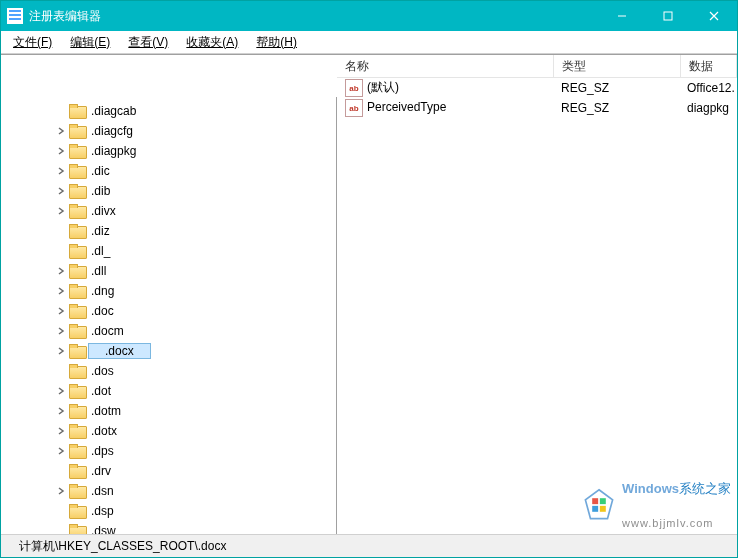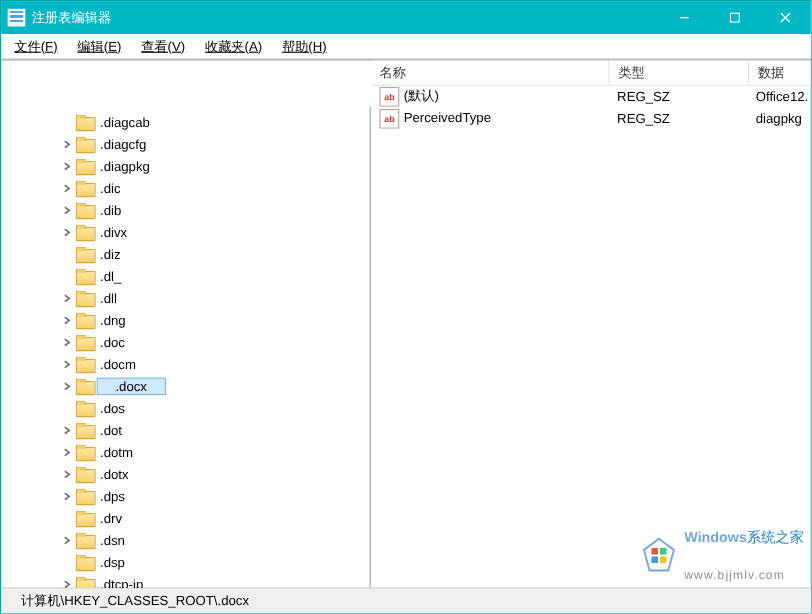--- a/index.html
+++ b/index.html
@@ -250,20 +250,25 @@
             </span>
             <span class="folder-icon"></span>
             <span class="label">.dsn</span>
           </div>
           <div class="tree-row">
             <span class="expander empty"></span>
             <span class="folder-icon"></span>
             <span class="label">.dsp</span>
           </div>
           <div class="tree-row">
+            <span class="expander empty"></span>
+            <span class="folder-icon"></span>
+            <span class="label">.dsw</span>
+          </div>
+          <div class="tree-row">
             <span class="expander">
               <svg viewBox="0 0 8 8">
                 <path d="M2 1 L6 4 L2 7"></path>
               </svg>
             </span>
             <span class="folder-icon"></span>
             <span class="label">.dtcp-ip</span>
           </div>
         </div>
     </div>

